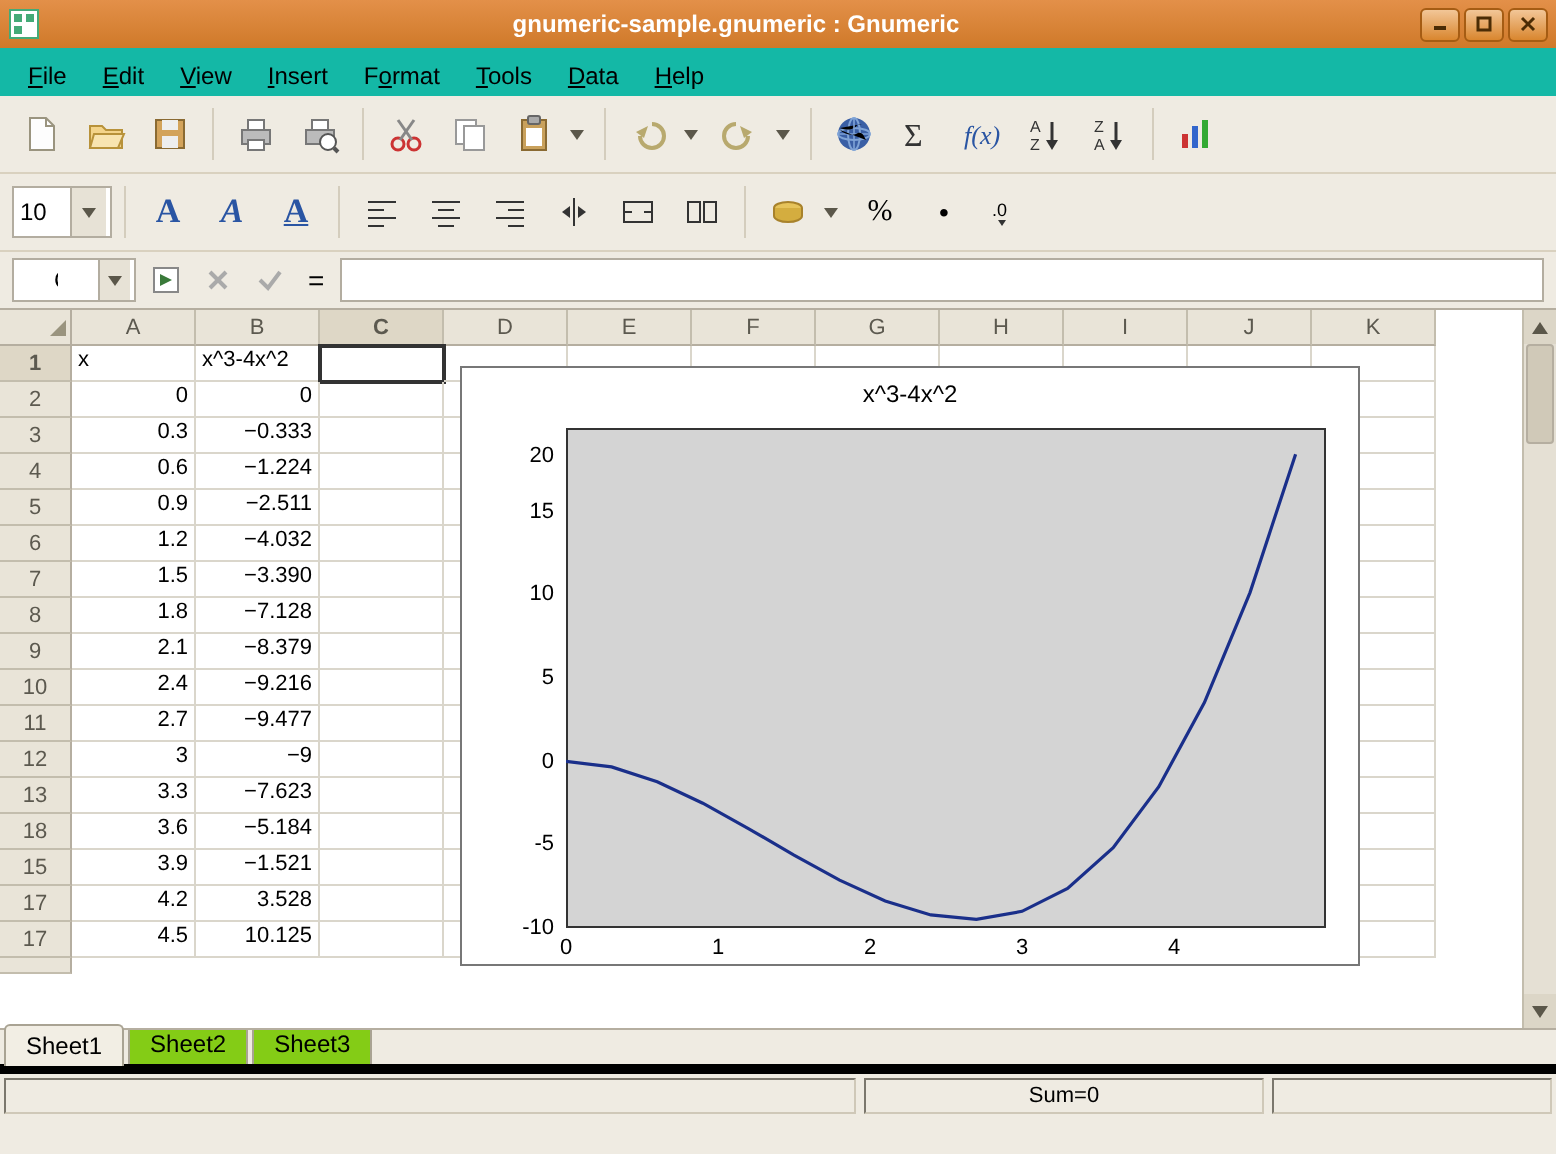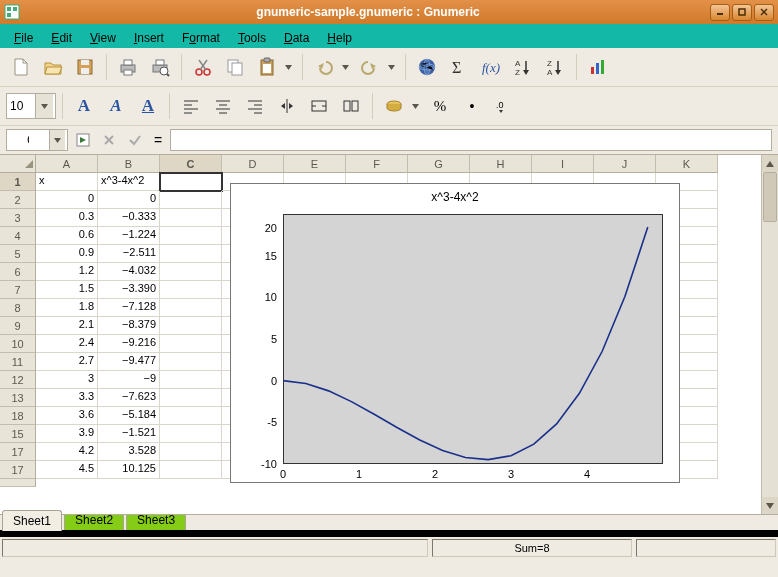--- a/index.html
+++ b/index.html
@@ -67,21 +67,21 @@
   .plot { position:absolute; top:30px; left:52px; width:380px; height:250px; background:#d4d4d4; border:1px solid #333;}
   .tick-y { position:absolute; right:402px; font-size:11px; text-align:right; width:30px; transform:translateY(-50%); }
   .tick-x { position:absolute; top:284px; font-size:11px; transform:translateX(-50%); }
   .curve { position:absolute; top:30px; left:52px; }
 
   .vscroll { position:absolute; right:0; top:0; bottom:0; width:17px; background:#e5e0d4; border-left:1px solid #c3bdad;}
   .vscroll .thumb { position:absolute; top:17px; left:1px; right:1px; height:50px; background:#d0c9b8; border:1px solid #b5aea0; border-radius:2px;}
   .vscroll .sbtn { position:absolute; left:0;right:0; height:17px; background:#dcd6c7; display:flex;align-items:center;justify-content:center;}
 
   
-  .tabsrow { display:flex; align-items:flex-end; padding: 2px 2px 0; height:22px; background:#efebe2; border-bottom:7px solid #000000;}
+  .tabsrow { display:flex; align-items:flex-end; padding: 2px 2px 0; height:22px; background:#efebe2; border-bottom:5px solid #000000;}
   .stab { padding: 3px 10px; border:1px solid #a9a393; border-bottom:0; background:#84cc16; margin-right:2px; font-size:12px; border-radius:3px 3px 0 0;}
   .stab.active { background:#f2eee4; position:relative; top:1px;}
 
   
   .statusbar { display:flex; height:22px; background:#efebe2; align-items:center; }
   .statusbox { border:1px inset #cfc8b8; height:18px; margin:0 2px; padding:0 8px; display:flex;align-items:center; font-size:11px;}
   .statusbox.wide { flex:1; }
   .statusbox.sum { width:200px; justify-content:center; }
 
   svg.tri { width:7px;height:5px; }
@@ -699,15 +699,15 @@
 </div>
 
 <div class="tabsrow" id="sheettabs">
     <div class="stab active">Sheet1</div>
     <div class="stab">Sheet2</div>
     <div class="stab">Sheet3</div>
   </div>
 
 <div class="statusbar">
   <div class="statusbox wide"></div>
-  <div class="statusbox sum">Sum=8</div>
+  <div class="statusbox sum">Sum=0</div>
   <div class="statusbox" style="width:140px"></div>
 </div>
 
 </body></html>

